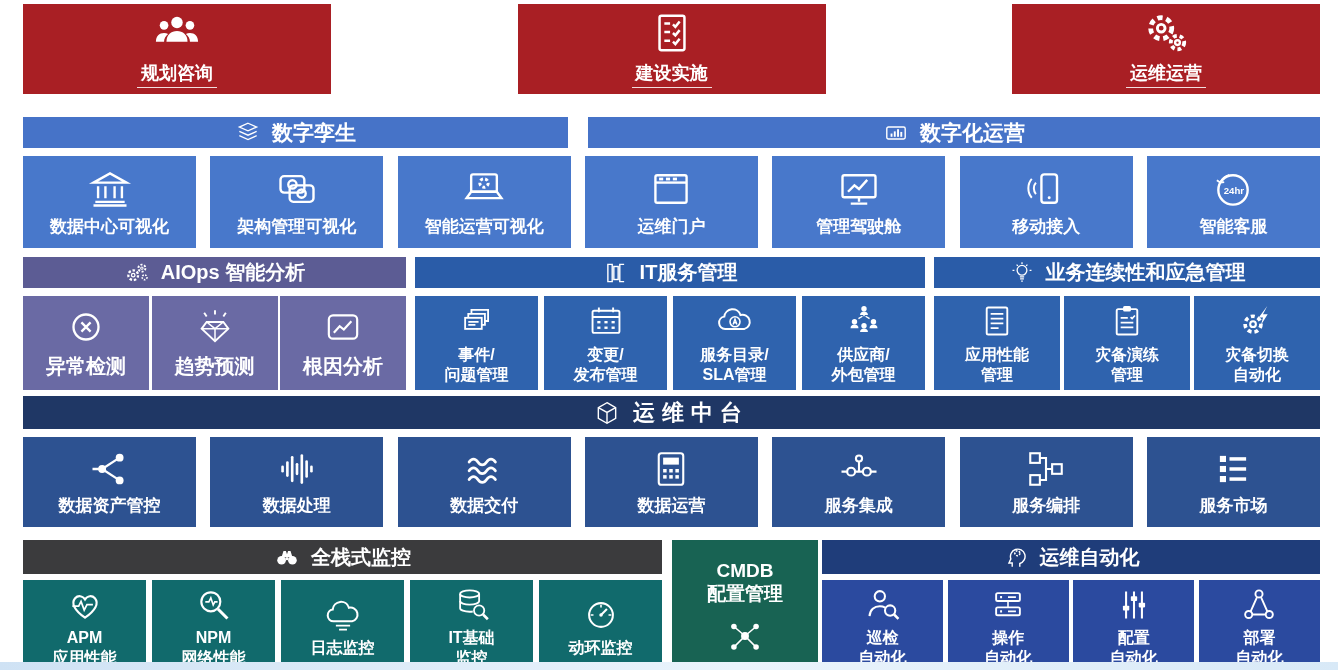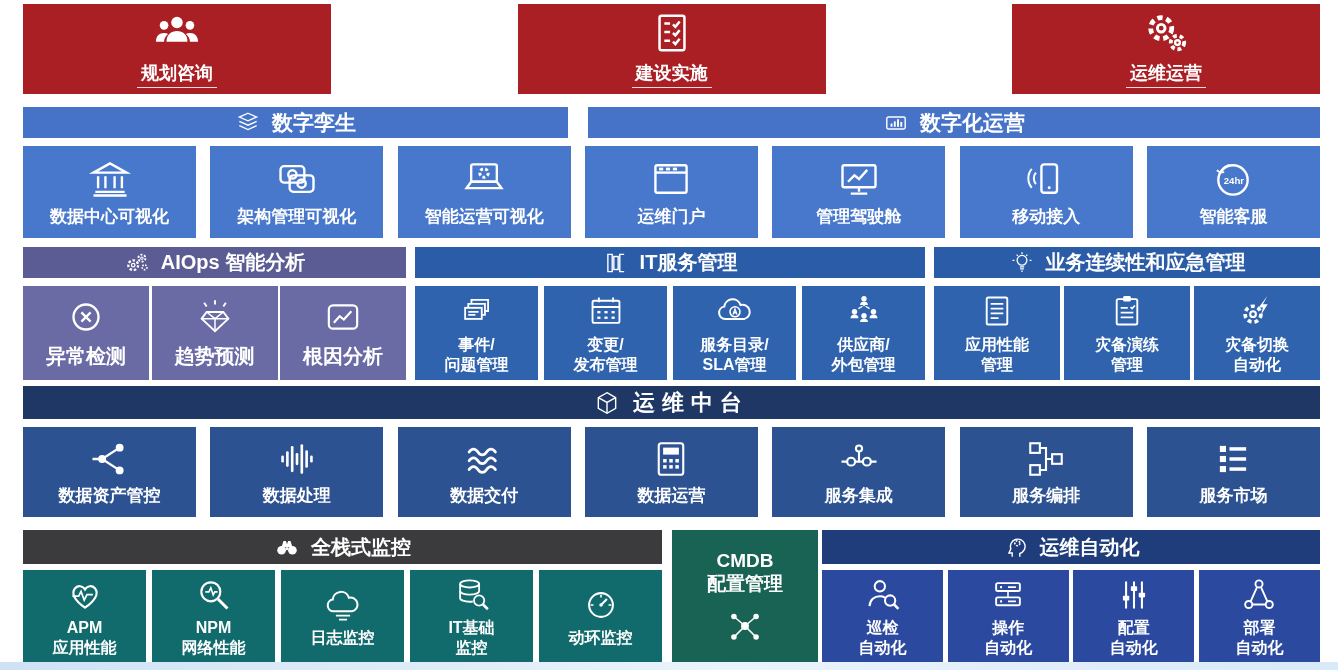--- a/index.html
+++ b/index.html
@@ -24,21 +24,21 @@
   .hdr {
     display:flex; align-items:center; justify-content:center; gap:11px;
     color:#fff; font-weight:bold;
   }
   
   .row1 { margin-top:4px; justify-content:space-between; }
   .t-red { width:308px; height:90px; background:var(--red,#a91f24); gap:7px; }
   .t-red .label { font-size:18px; border-bottom:1.5px solid rgba(255,255,255,.85); padding:0 4px 3px; }
   
   .row2 { margin-top:13px; gap:20px; }
-  .row2 .hdr { height:31px; background:var(--blue,#4673c8); font-size:21px; }
+  .row2 .hdr { height:31px; background:var(--blue,#4673c8); font-size:21px;margin-top:10px; }
   .w545{width:545px;} .w732{width:732px;}
   
   .row3 { margin-top:8px; justify-content:space-between; }
   .t-blue { width:173px; height:92px; background:var(--blue-tile,#4878cb); gap:6px; }
   .t-blue .label { font-size:17px; }
   
   .row4 { margin-top:9px; gap:9px; }
   .row4 .hdr { height:31px; font-size:20px; }
   .h-purple{ width:383px; background:var(--purple,#5c5c94); }
   .h-mblue1{ width:510px; background:var(--mblue,#2a5ca8); }

